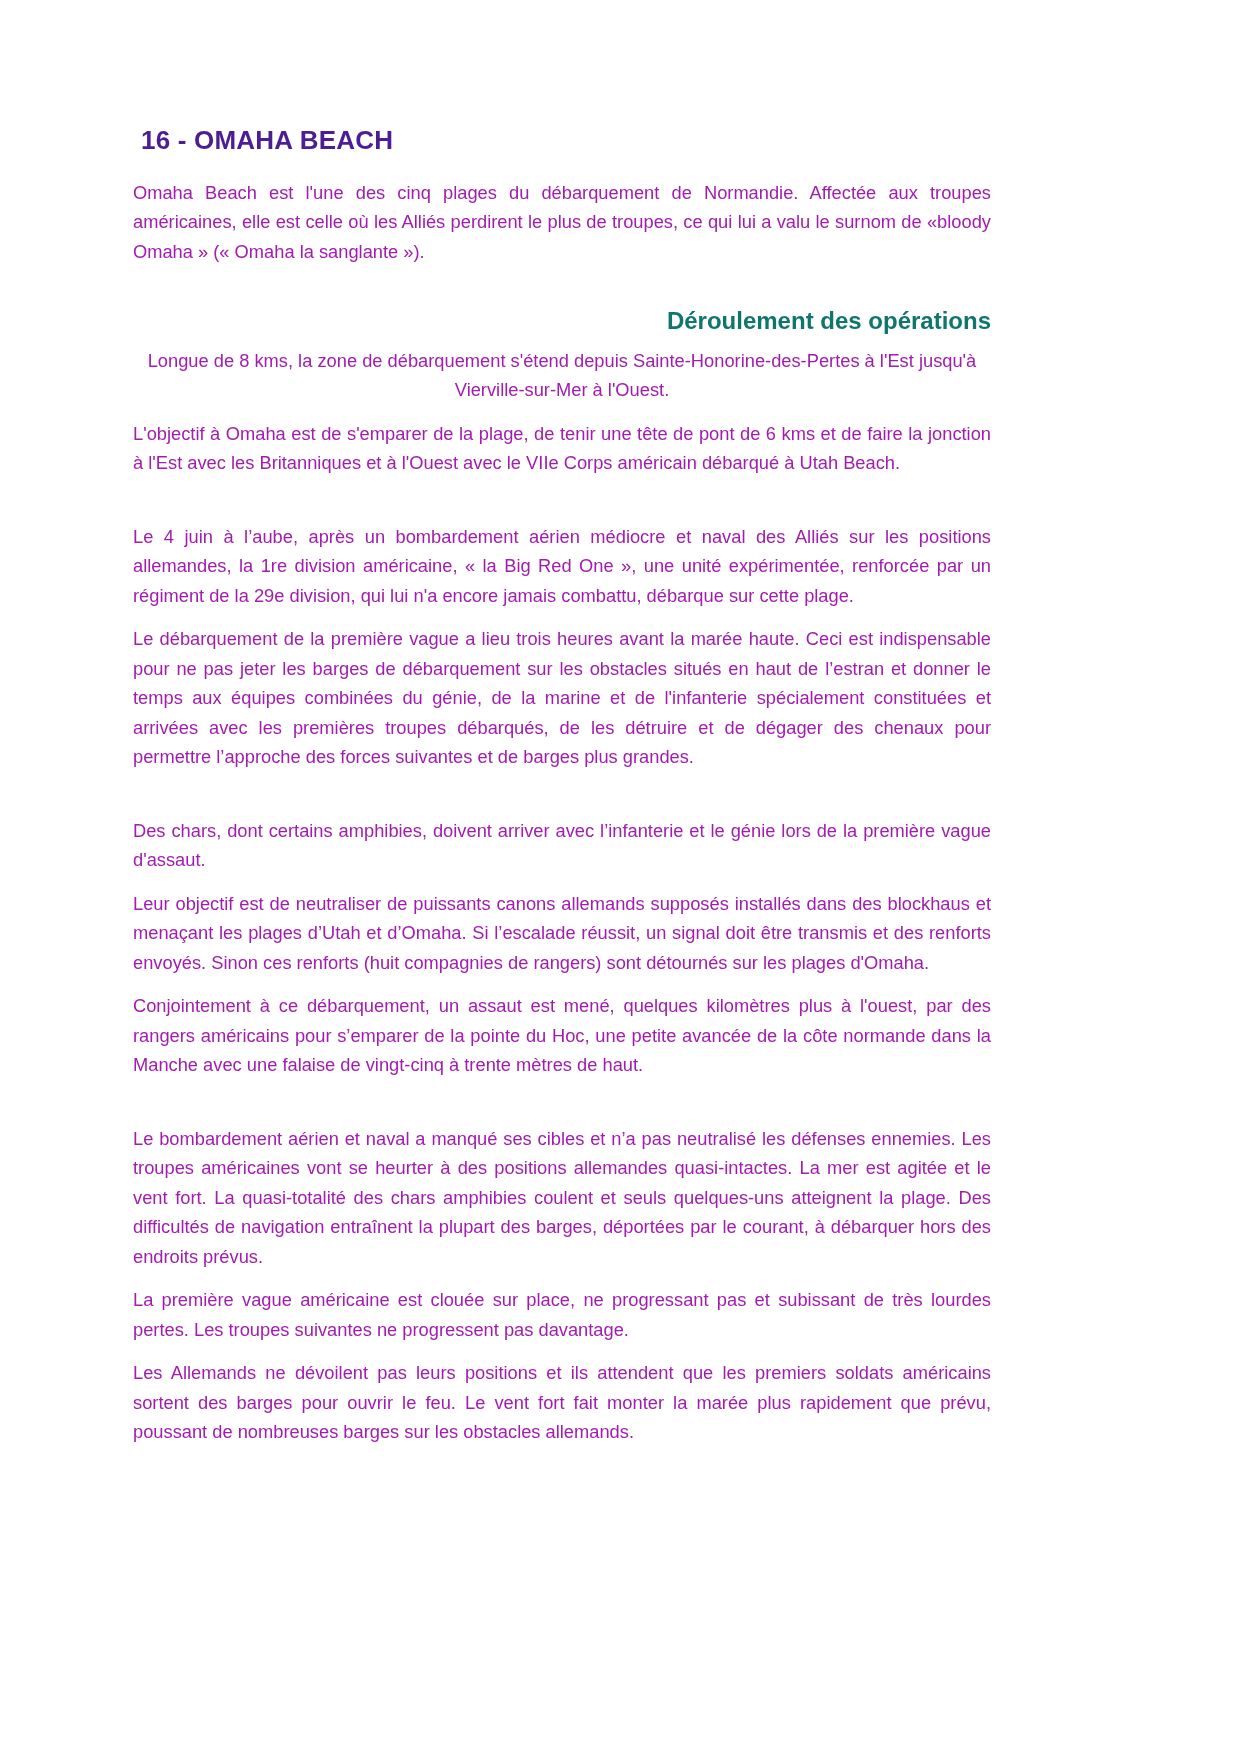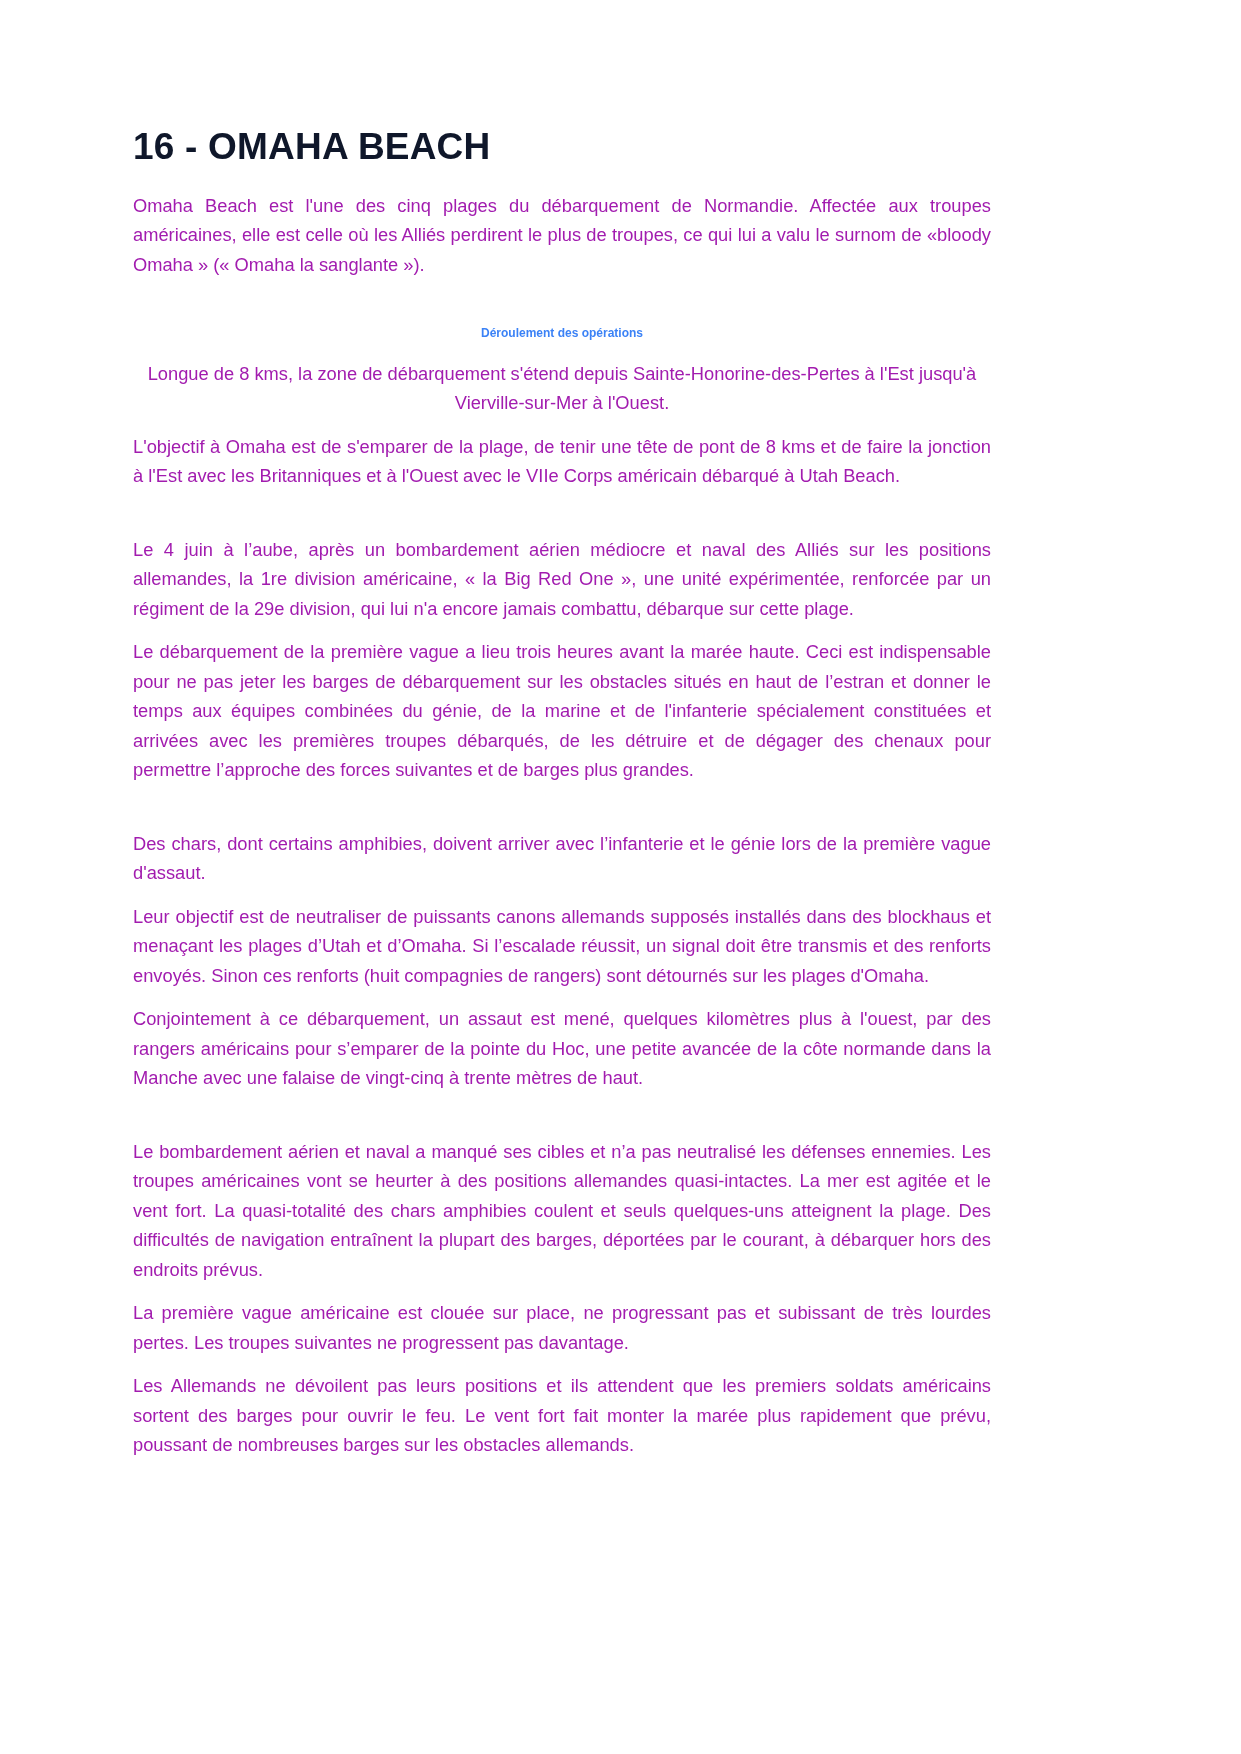--- a/index.html
+++ b/index.html
@@ -19,68 +19,68 @@
   }
   .content {
     position: absolute;
     left: 133px;
     top: 126px;
     width: 858px;
   }
   .doc-title {
     font-family: "Liberation Sans", sans-serif;
     font-weight: bold;
-    font-size: 37px;
+    font-size: 26px;
     line-height: 1.15;
-    color: #0f172a;
+    color: #4c1d95;
     letter-spacing: 0.2px;
-    margin: 0 0 22px 0;
+    margin: 0 0 22px 8px;
   }
   p.para {
     font-family: "Liberation Sans", sans-serif;
     font-size: 18.3px;
     line-height: 29.5px;
     color: #a21caf;
     text-align: justify;
     margin: 0 0 14px 0;
     -webkit-hyphens: none;
     hyphens: none;
   }
   p.para.left {
     text-align: center;
   }
   p.sub-heading {
     font-family: "Liberation Sans", sans-serif;
-    font-size: 12px;
+    font-size: 24px;
     line-height: 29.5px;
     font-weight: bold;
-    color: #3b82f6;
+    color: #0f766e;
     margin: 0 0 10px 0;
-    text-align: center;
+    text-align: right;
   }
   .gap-medium { height: 26px; }
   .gap-large { height: 30px; }
 </style>
 </head>
 <body>
 
 <div class="page">
   <div class="content">
 
     <h1 class="doc-title">16 - OMAHA BEACH</h1>
 
     <p class="para">Omaha Beach est l'une des cinq plages du débarquement de Normandie. Affectée aux troupes américaines, elle est celle où les Alliés perdirent le plus de troupes, ce qui lui a valu le surnom de «bloody Omaha » (« Omaha la sanglante »).</p>
 
     <div class="gap-medium"></div>
 
     <p class="sub-heading">Déroulement des opérations</p>
 
     <p class="para left">Longue de 8 kms, la zone de débarquement s'étend depuis Sainte-Honorine-des-Pertes à l'Est jusqu'à Vierville-sur-Mer à l'Ouest.</p>
 
-    <p class="para">L'objectif à Omaha est de s'emparer de la plage, de tenir une tête de pont de 8 kms et de faire la jonction à l'Est avec les Britanniques et à l'Ouest avec le VIIe Corps américain débarqué à Utah Beach.</p>
+    <p class="para">L'objectif à Omaha est de s'emparer de la plage, de tenir une tête de pont de 6 kms et de faire la jonction à l'Est avec les Britanniques et à l'Ouest avec le VIIe Corps américain débarqué à Utah Beach.</p>
 
     <div class="gap-large"></div>
 
     <p class="para">Le 4 juin à l’aube, après un bombardement aérien médiocre et naval des Alliés sur les positions allemandes, la 1re division américaine, « la Big Red One », une unité expérimentée, renforcée par un régiment de la 29e division, qui lui n'a encore jamais combattu, débarque sur cette plage.</p>
 
     <p class="para">Le débarquement de la première vague a lieu trois heures avant la marée haute. Ceci est indispensable pour ne pas jeter les barges de débarquement sur les obstacles situés en haut de l’estran et donner le temps aux équipes combinées du génie, de la marine et de l'infanterie spécialement constituées et arrivées avec les premières troupes débarqués, de les détruire et de dégager des chenaux pour permettre l’approche des forces suivantes et de barges plus grandes.</p>
 
     <div class="gap-large"></div>
 
     <p class="para">Des chars, dont certains amphibies, doivent arriver avec l’infanterie et le génie lors de la première vague d'assaut.</p>

